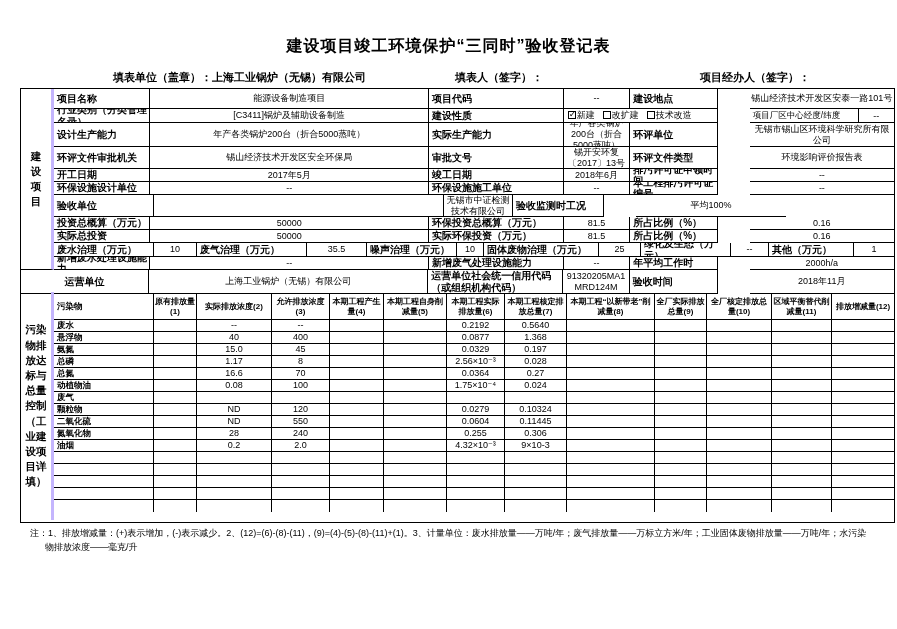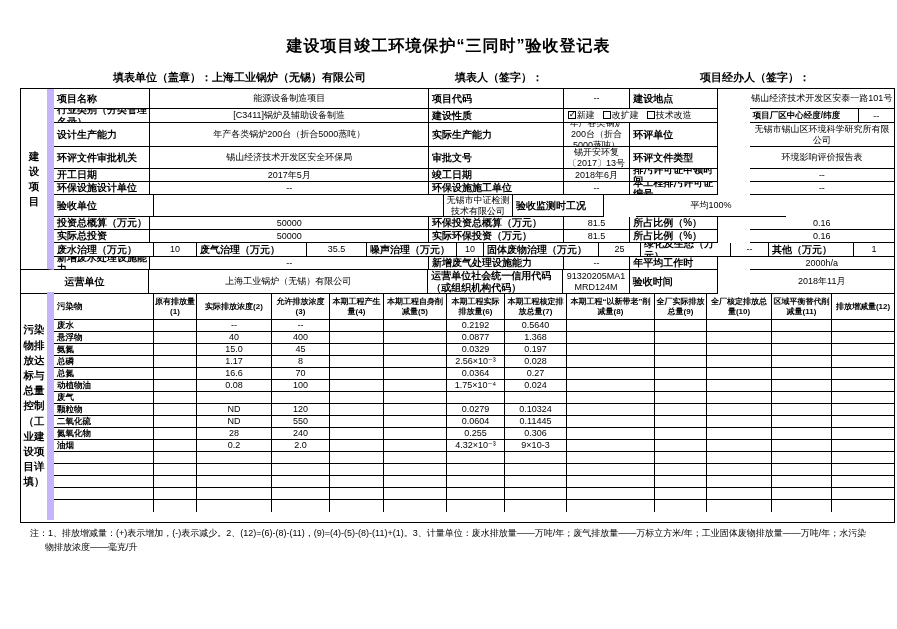--- a/index.html
+++ b/index.html
@@ -13,21 +13,21 @@
   .formline { position:absolute; top:70px; left:0; width:100%; font-size:11px; font-weight:bold; }
   .fl-item { position:absolute; white-space:nowrap; }
   .fl-unit { left:113px; }
   .fl-person { left:455px; }
   .fl-handler { left:700px; }
   .fl-value { font-weight:bold; }
 
   .tbl { position:absolute; left:20px; top:88px; width:875px; height:435px;
          border:1px solid #000; background:#fff; }
 
-  .vstrip { position:absolute; left:0; width:33px; border-right:7px solid #c4b5fd;
+  .vstrip { position:absolute; left:0; width:33px; border-right:3px solid #c4b5fd;
             display:flex; align-items:center; justify-content:center; text-align:center;
             font-weight:bold; font-size:10.5px; line-height:1.45; }
   .vstrip1 { top:0; height:181px; border-bottom:1px solid #000; }
   .vstrip1 .vtxt { width:12px; }
   .vstrip2 { top:203px; height:228px; }
   .vstrip2 .vtxt { width:26px; }
 
   .trow { display:flex; margin-left:33px; }
   .trow.full { margin-left:0; }
   .cell { border-right:1px solid #000; border-bottom:1px solid #000;
@@ -35,21 +35,21 @@
   .trow > .cell:last-child { border-right:none; }
   .lbl { font-weight:bold; font-size:10px; padding-left:3px; line-height:1.15; text-align:left; }
   .val { font-size:9px; justify-content:center; text-align:center; line-height:1.2; padding:0 1px; }
   .brk { word-break:break-all; }
 
   .wA{width:133px;} .wB{width:100px;} .wC{width:290px;} .wD{width:140px;}
   .wE{width:69px;}  .wF{width:91px;}  .wG{width:150px;margin-left:32px;} .wEF{width:160px;}
 
   .coordwrap { padding:0; }
   .coord-l { width:112px; height:100%; display:flex; align-items:center; padding-left:3px;
-             font-weight:bold; font-size:8.5px; line-height:1.1; }
+             font-weight:normal; font-size:8.5px; line-height:1.1; }
   .coord-v { width:38px; height:100%; display:flex; align-items:center; justify-content:center;
              border-left:1px solid #000; font-size:9px; }
 
   .opt { margin-right:8px; font-size:9px; white-space:nowrap; }
   .cb { display:inline-block; width:8px; height:8px; border:1px solid #000; vertical-align:-1px;
         margin-right:1px; position:relative; }
   .cb.on::after { content:"\2713"; position:absolute; left:0px; top:-3px; font-size:9px; font-weight:bold; }
 
   
   .phead { display:flex; margin-left:33px; height:26px; }

